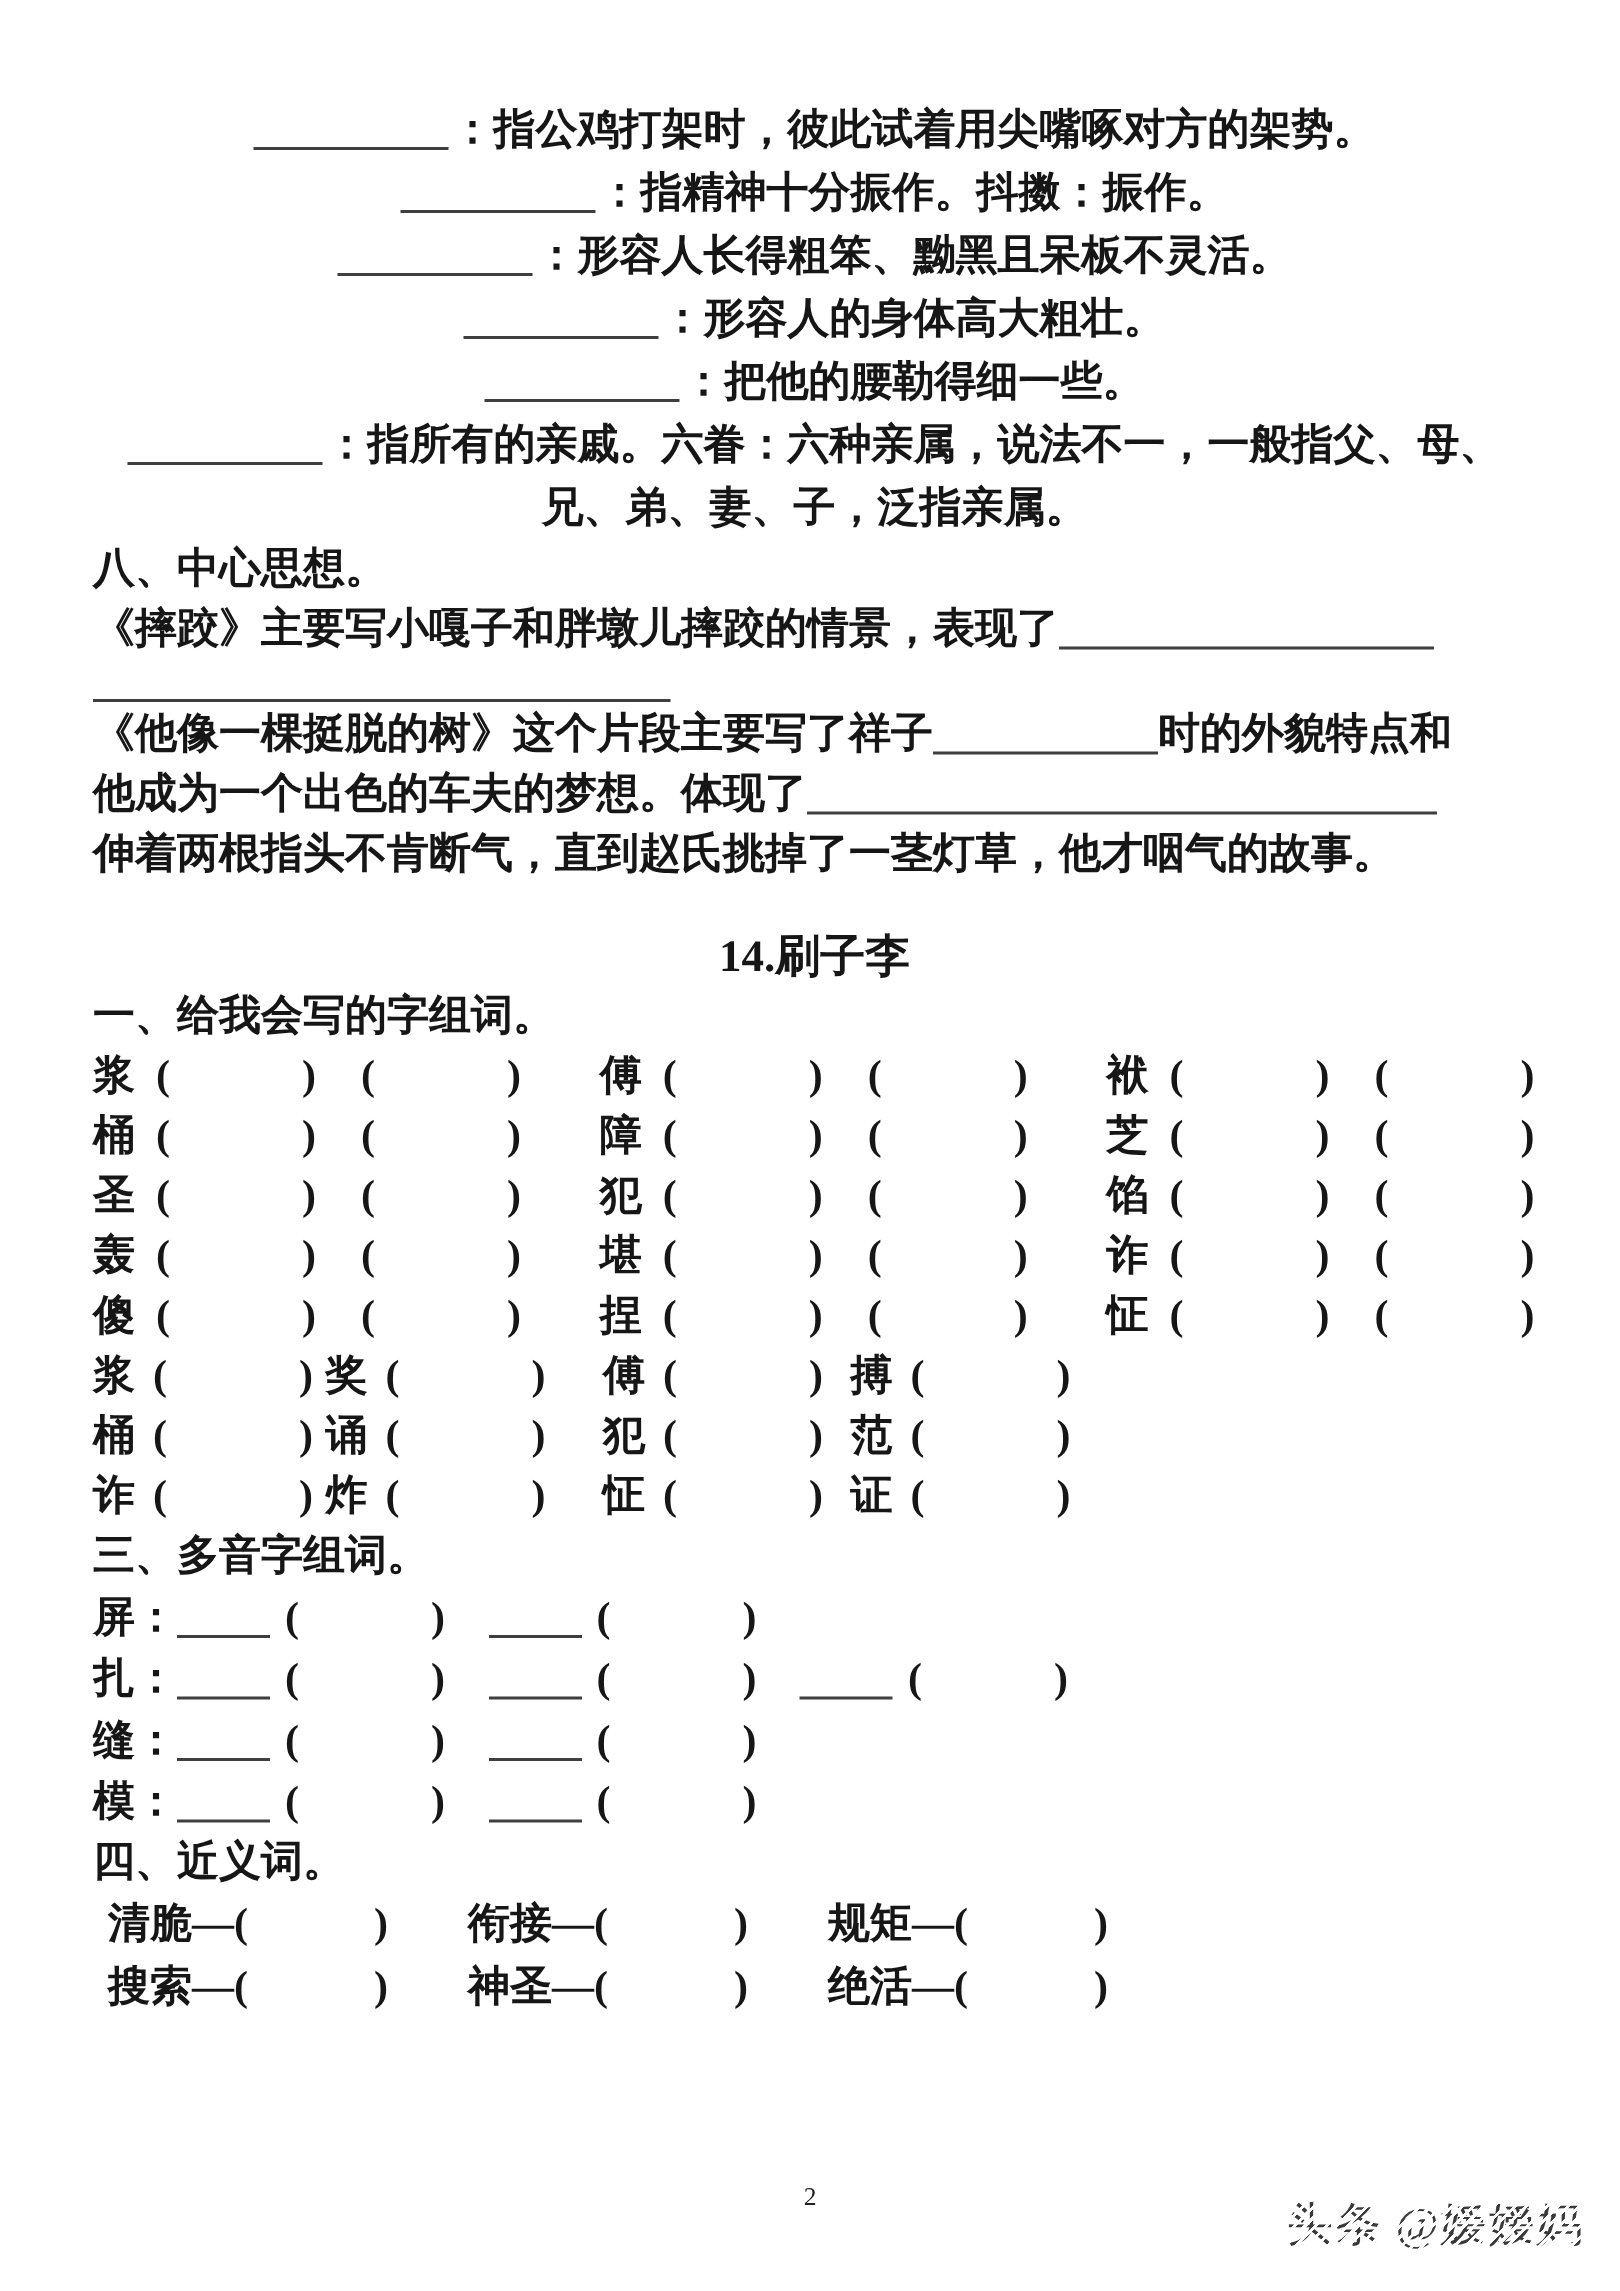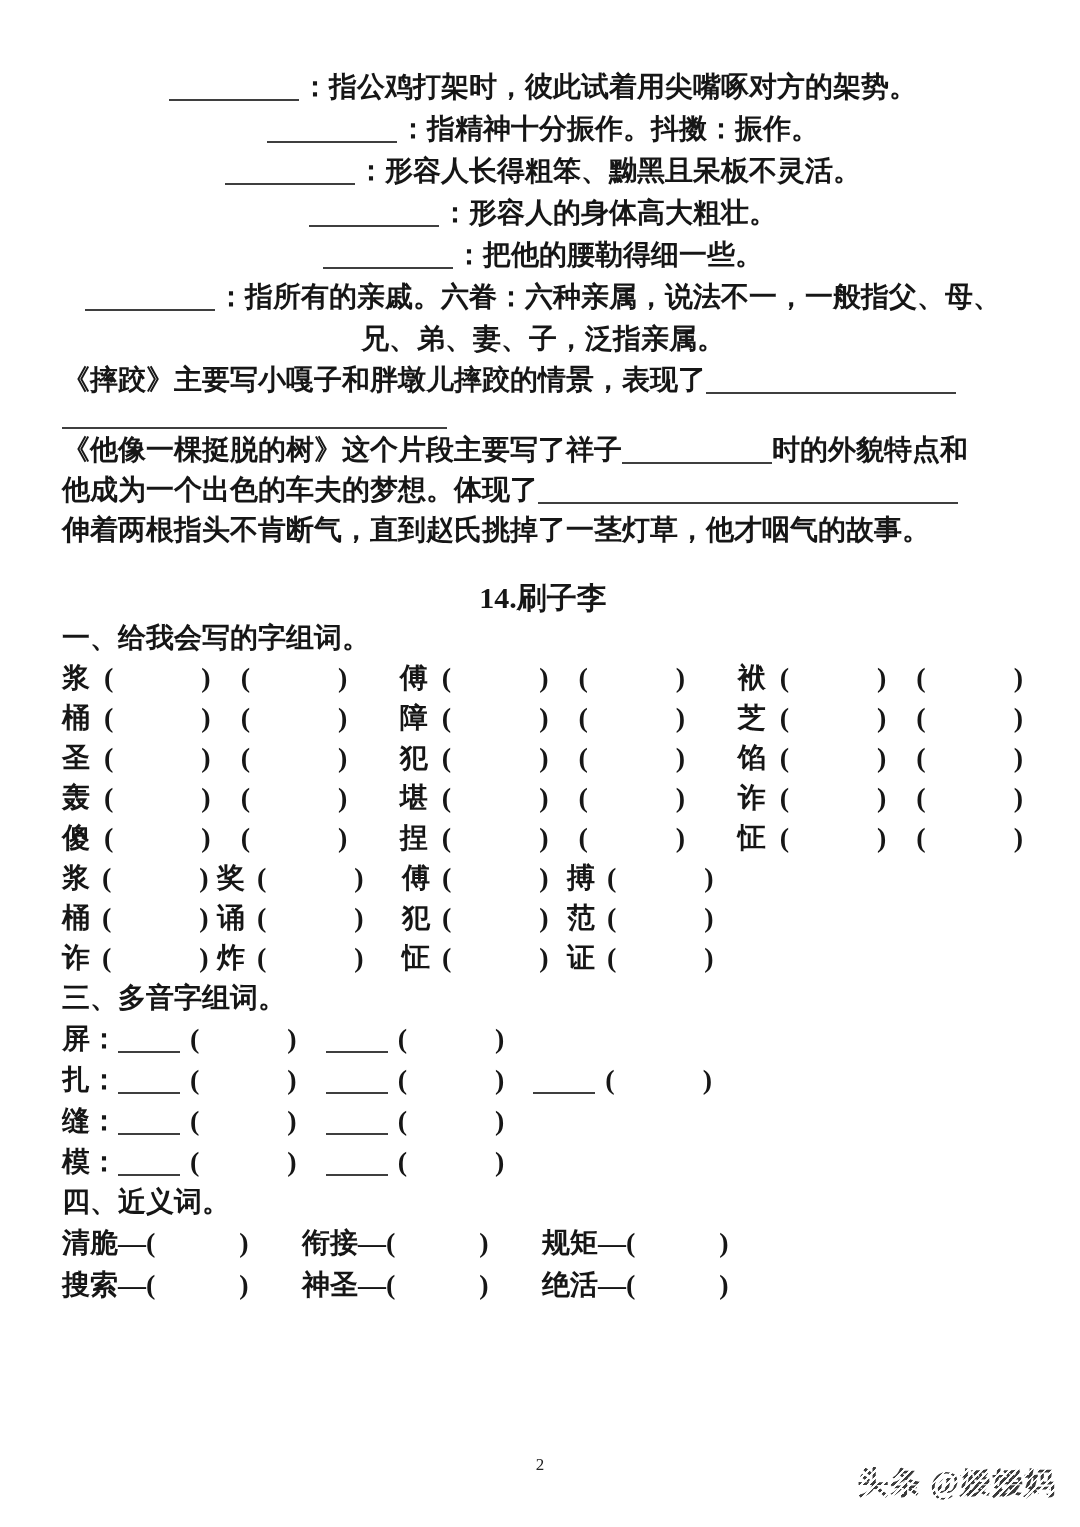--- a/index.html
+++ b/index.html
@@ -9,37 +9,37 @@
           color:#161616; font-weight:700; }
   .content { padding:66px 56px 0 62px; font-size:28px; }
   .row { white-space:nowrap; }
   .def-row { line-height:42px;text-align:center; }
   .ci-row { line-height:40px; }
   .blank-row { height:30px; line-height:30px; }
   .sec-h { line-height:40px; }
   .title-row { text-align:center; font-size:30px; line-height:40px;margin-top:28px; }
   .grid-row { display:flex; line-height:40px; white-space:nowrap; }
   .s3-row { line-height:41px; white-space:nowrap; }
-  .s4-row { display:flex; line-height:42px; white-space:nowrap; }
+  .s4-row { display:flex; line-height:42px; white-space:nowrap;margin-left:10px; }
   .cell { display:inline-block; }
   .s1-row .cell { width:353px; }
   .s1-row .cell:last-child { width:auto; }
   .c155 { width:155px; } .c185 { width:185px; } .c165 { width:165px; } .cauto { width:auto; }
   .c240 { width:240px; } .s4-row .cell:last-child { width:auto; }
   .bl { display:inline-block; border-bottom:2px solid #3f3f3f; height:24px; vertical-align:-5px; }
   .w130 { width:130px; } .w250 { width:250px; } .w385 { width:385px; }
   .w150 { width:150px; } .w420 { width:420px; } .w505 { width:505px; } .w62 { width:62px; }
   .colon { margin-left:2px; }
   .pair { margin-left:12px; letter-spacing:1px; }
   .s1-row .pair { margin-left:14px; }
   .grp { margin-right:28px; }
   .grp .pair { margin-left:10px; }
   .pageno { position:absolute; left:0; right:0; top:1455px; text-align:center;
             font-size:17px; font-weight:400; color:#222; }
-  .watermark { position:absolute; right:24px; top:1462px; font-size:31px; font-weight:700;
+  .watermark { position:absolute; right:24px; top:1462px; font-size:31px; font-weight:400;
                letter-spacing:1px; color:#555;
                background:repeating-linear-gradient(135deg,#3a3a3a 0 3px,#ffffff 3px 5px);
                -webkit-background-clip:text; background-clip:text;
                -webkit-text-fill-color:transparent; }
 </style>
 </head>
 <body>
 
 <div class="page">
   <div class="content">
@@ -62,20 +62,21 @@
       </div>
       <div class="row def-row">
         <span class="bl w130"></span><span class="colon">：</span><span>指所有的亲戚。六眷：六种亲属，说法不一，一般指父、母、</span>
       </div>
       <div class="row def-row">
         <span>兄、弟、妻、子，泛指亲属。</span>
       </div>
     </section>
 
     <section>
+      <div class="row ci-row sec-h">八、中心思想。</div>
       <div class="row ci-row">
         <span>《摔跤》主要写小嘎子和胖墩儿摔跤的情景，表现了</span><span class="bl w250"></span>
       </div>
       <div class="row blank-row">
         <span class="bl w385"></span>
       </div>
       <div class="row ci-row">
         <span>《他像一棵挺脱的树》这个片段主要写了祥子</span><span class="bl w150"></span><span>时的外貌特点和</span>
       </div>
       <div class="row ci-row">

